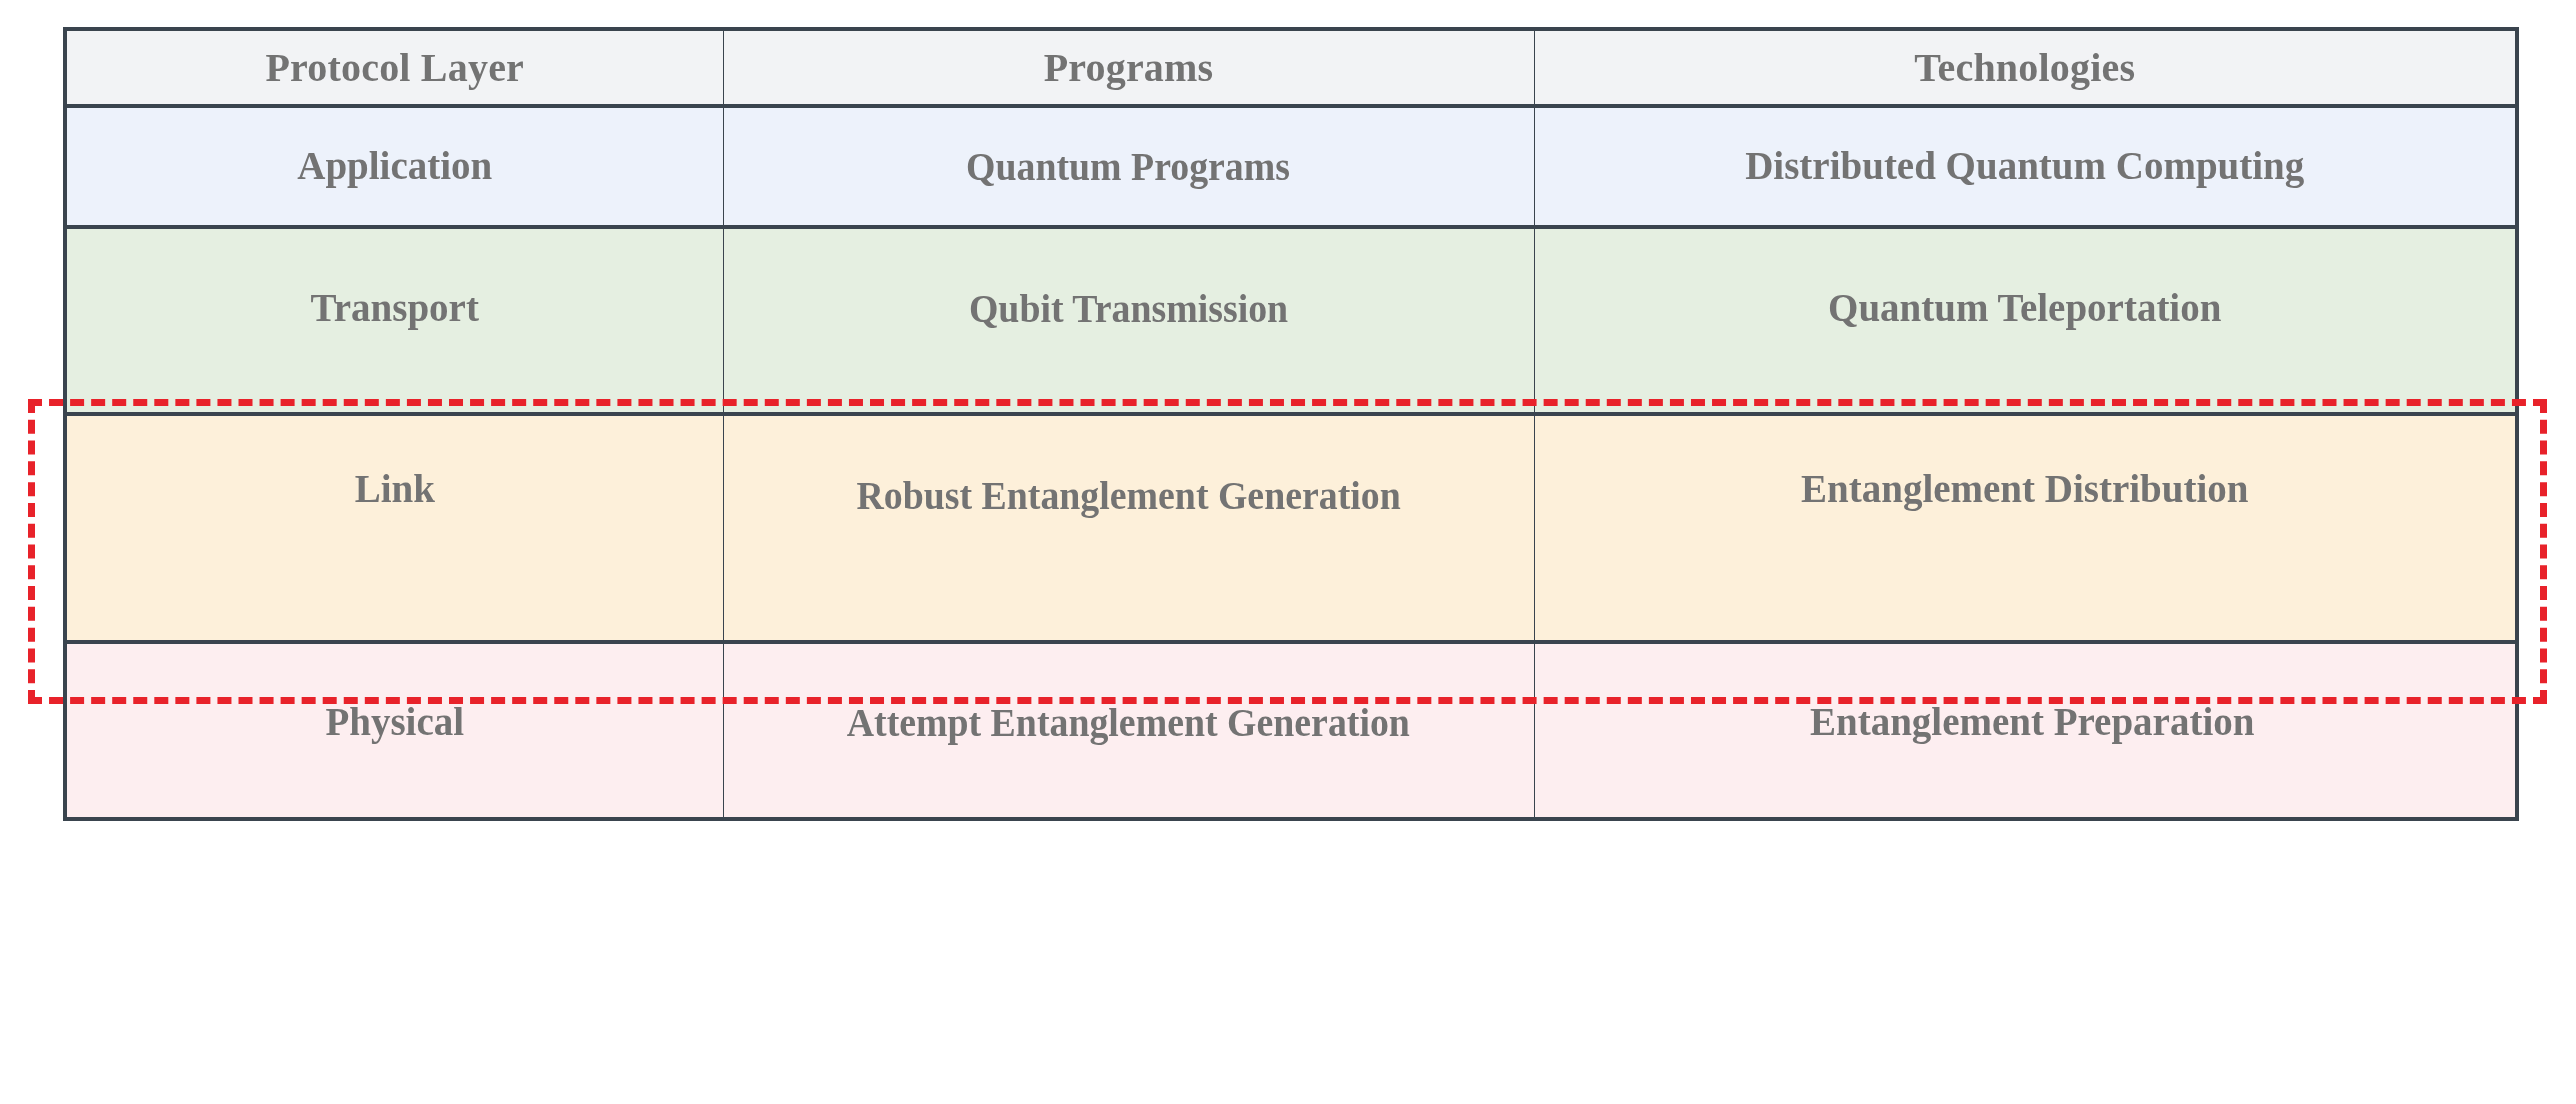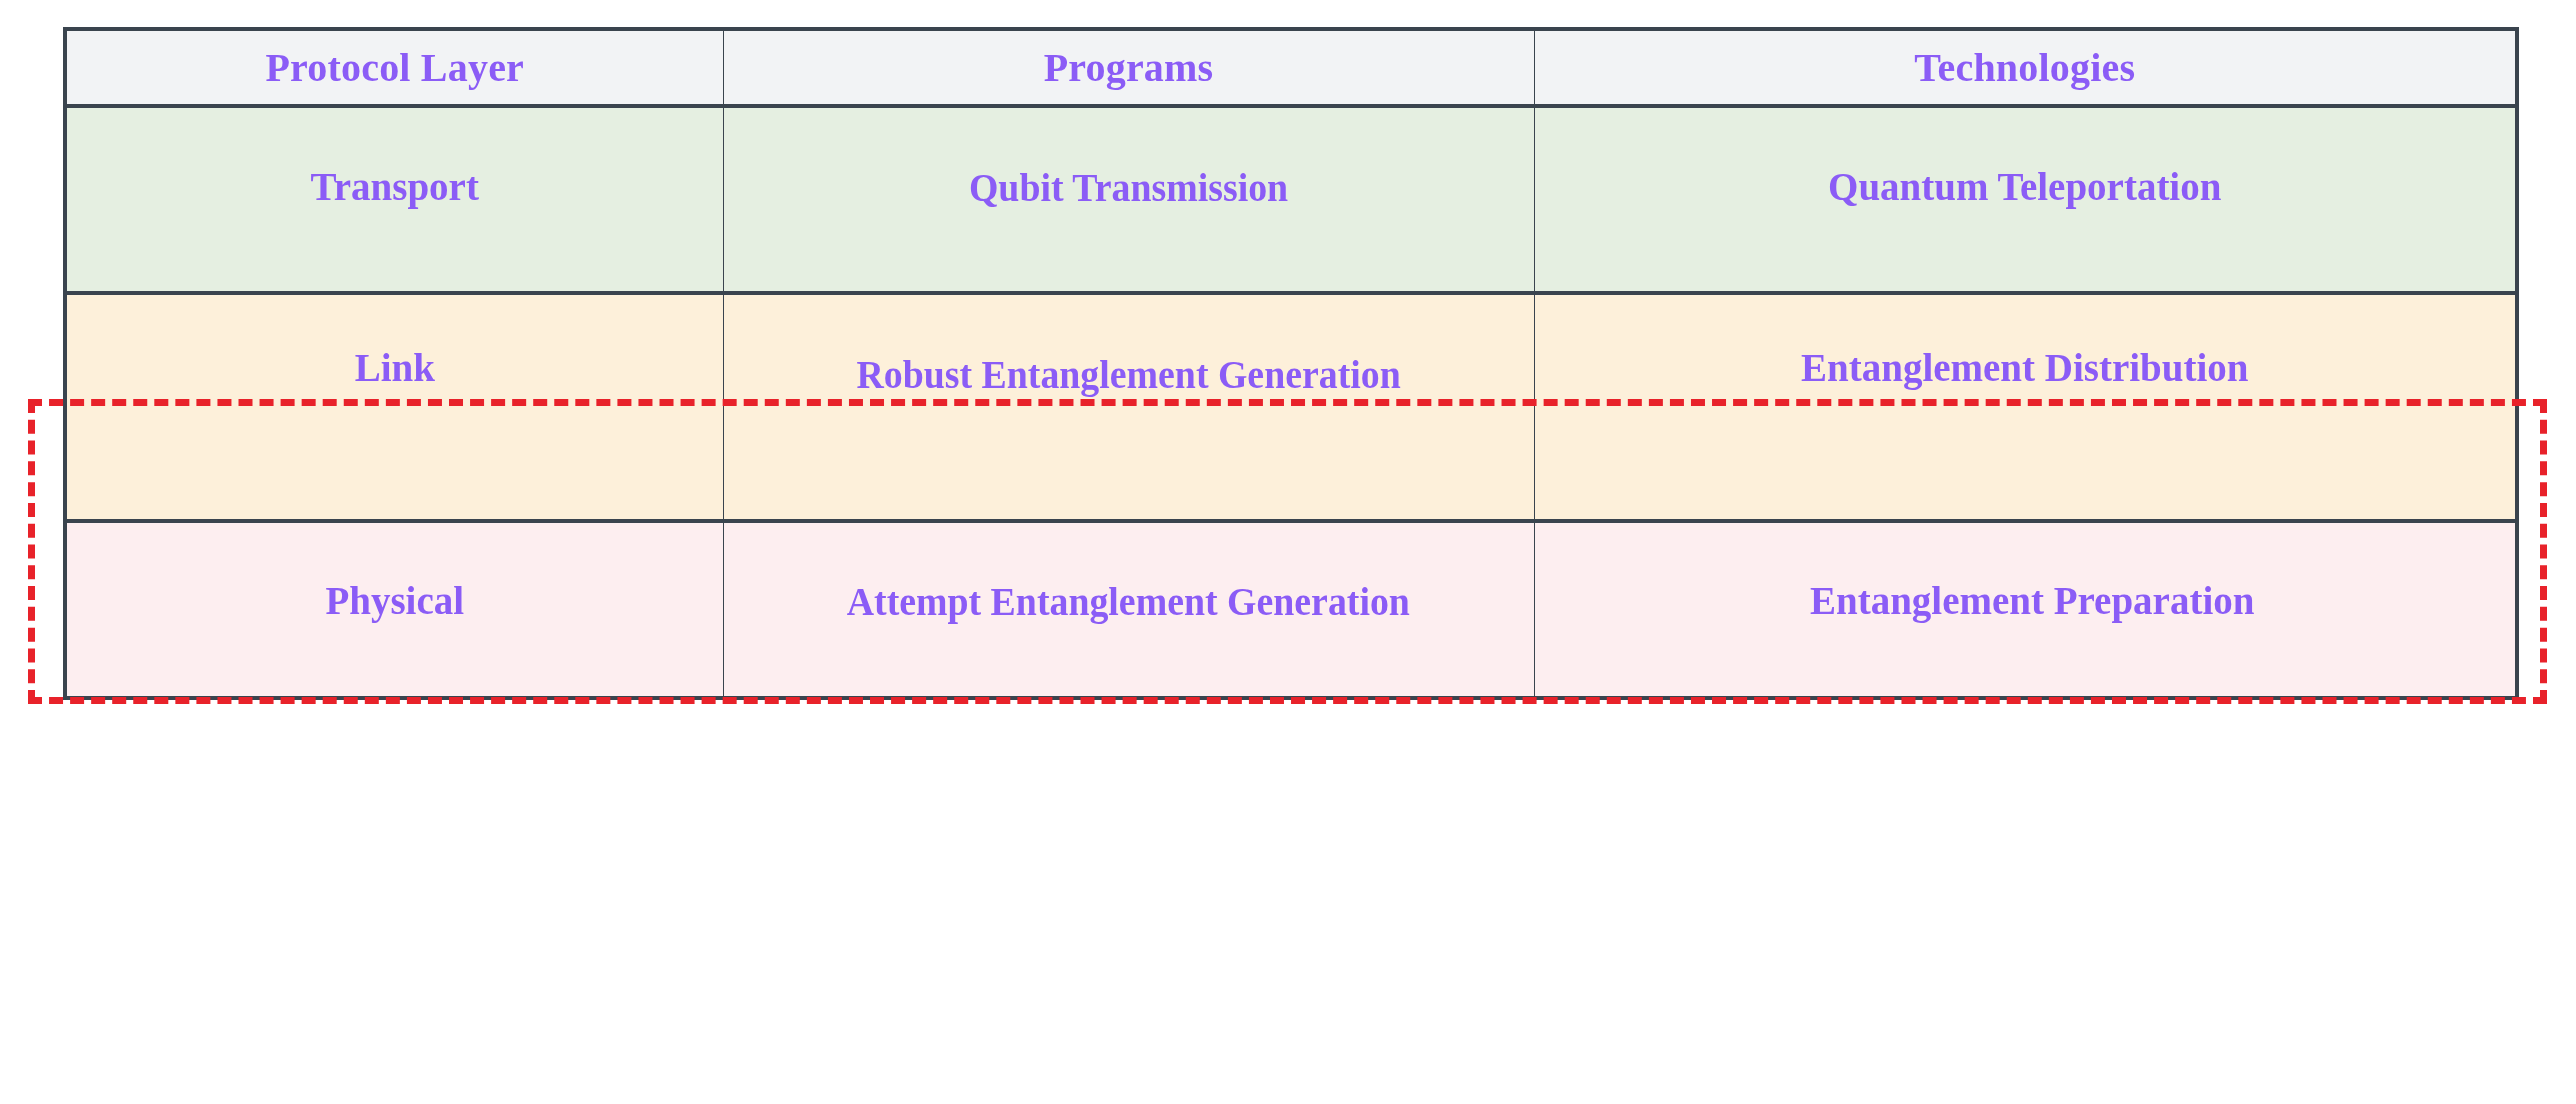--- a/index.html
+++ b/index.html
@@ -38,21 +38,21 @@
 
   #protocol-table th,
   #protocol-table td {
     border-top: 4.3px solid #3a444e;
     border-bottom: 4.3px solid #3a444e;
     border-left: 1.7px solid #3a444e;
     border-right: 1.7px solid #3a444e;
     text-align: center;
     vertical-align: middle;
     font-weight: bold;
-    color: #8b5cf6;
+    color: #737373;
     padding: 0 5.1px;
     box-sizing: border-box;
   }
   #protocol-table th:first-child,
   #protocol-table td:first-child {
     border-left: 4.3px solid #3a444e;
   }
   #protocol-table th:last-child,
   #protocol-table td:last-child {
     border-right: 4.3px solid #3a444e;
@@ -117,20 +117,31 @@
     <thead>
       <tr>
         <th style="background: rgb(242, 243, 245); border-color: rgb(58, 68, 78);">Protocol Layer</th>
         <th style="background: rgb(242, 243, 245); border-color: rgb(58, 68, 78);">Programs</th>
         <th style="background: rgb(242, 243, 245); border-color: rgb(58, 68, 78);">Technologies</th>
       </tr>
     </thead>
 
     <tbody>
 
+      <tr class="row-application">
+        <td class="col-layer" style="background: rgb(237, 242, 251); border-color: rgb(58, 68, 78);">
+          <span class="cell-inner">Application</span>
+        </td>
+        <td class="col-fn" style="background: rgb(237, 242, 251); border-color: rgb(58, 68, 78);">
+          <span class="cell-inner">Quantum Programs</span>
+        </td>
+        <td class="col-tech" style="background: rgb(237, 242, 251); border-color: rgb(58, 68, 78);">
+          <span class="cell-inner">Distributed Quantum Computing</span>
+        </td>
+      </tr>
 
       <tr class="row-transport">
         <td class="col-layer" style="background: rgb(229, 239, 225); border-color: rgb(58, 68, 78);">
           <span class="cell-inner">Transport</span>
         </td>
         <td class="col-fn" style="background: rgb(229, 239, 225); border-color: rgb(58, 68, 78);">
           <span class="cell-inner">Qubit Transmission</span>
         </td>
         <td class="col-tech" style="background: rgb(229, 239, 225); border-color: rgb(58, 68, 78);">
           <span class="cell-inner">Quantum Teleportation</span>

